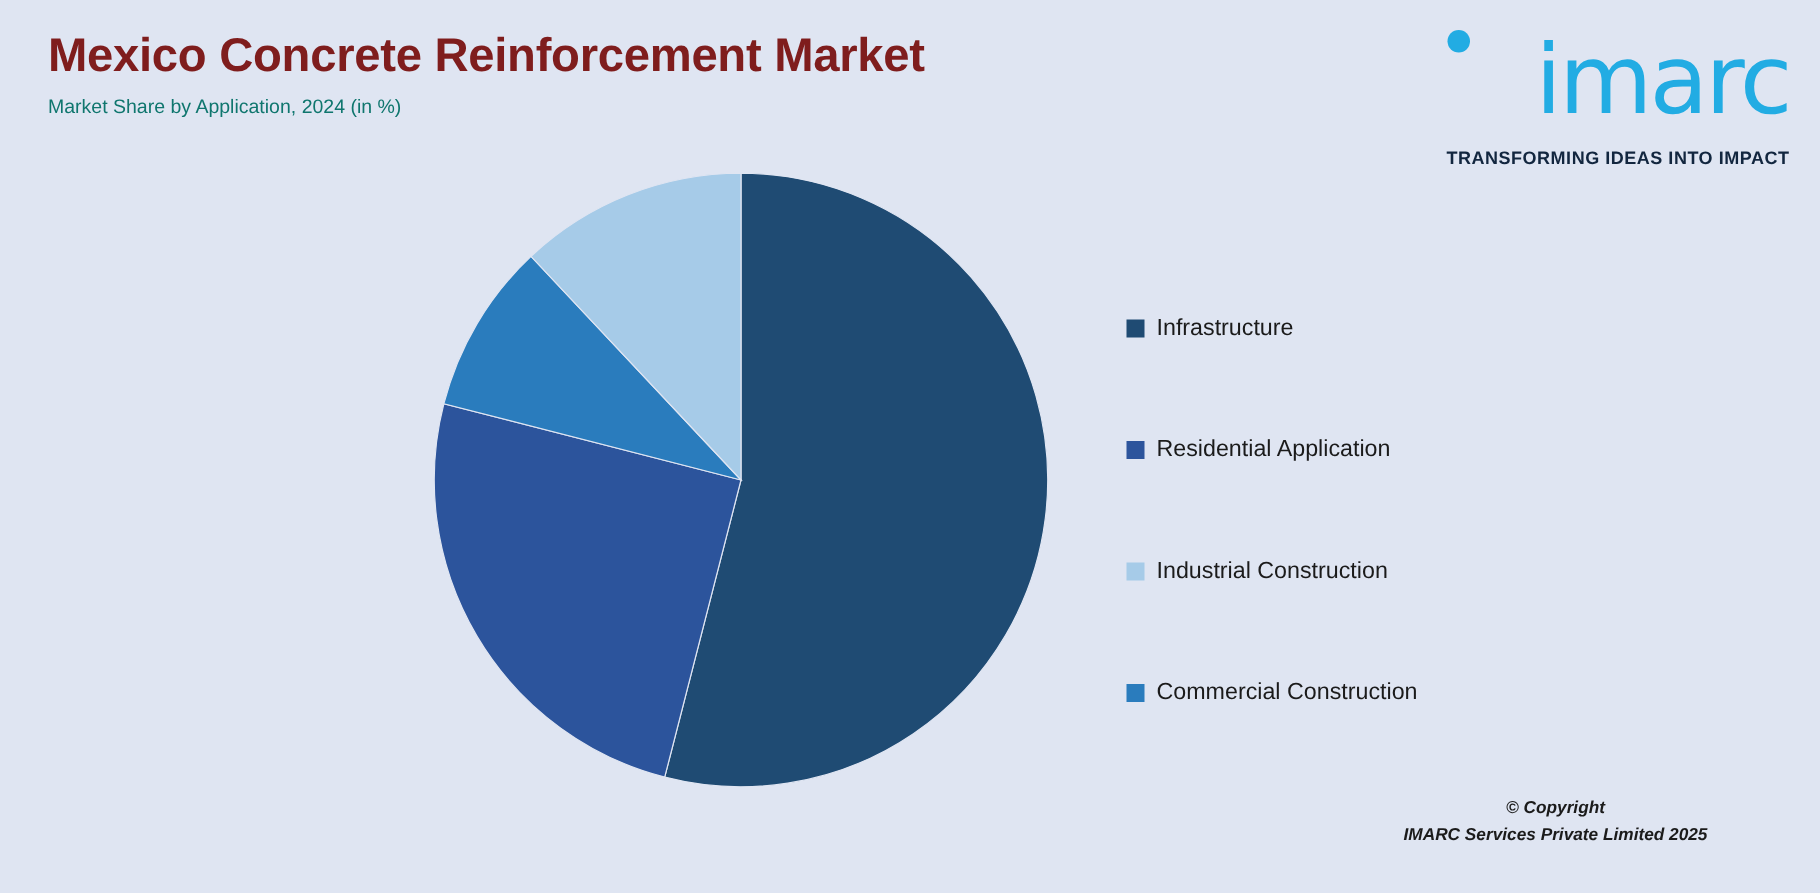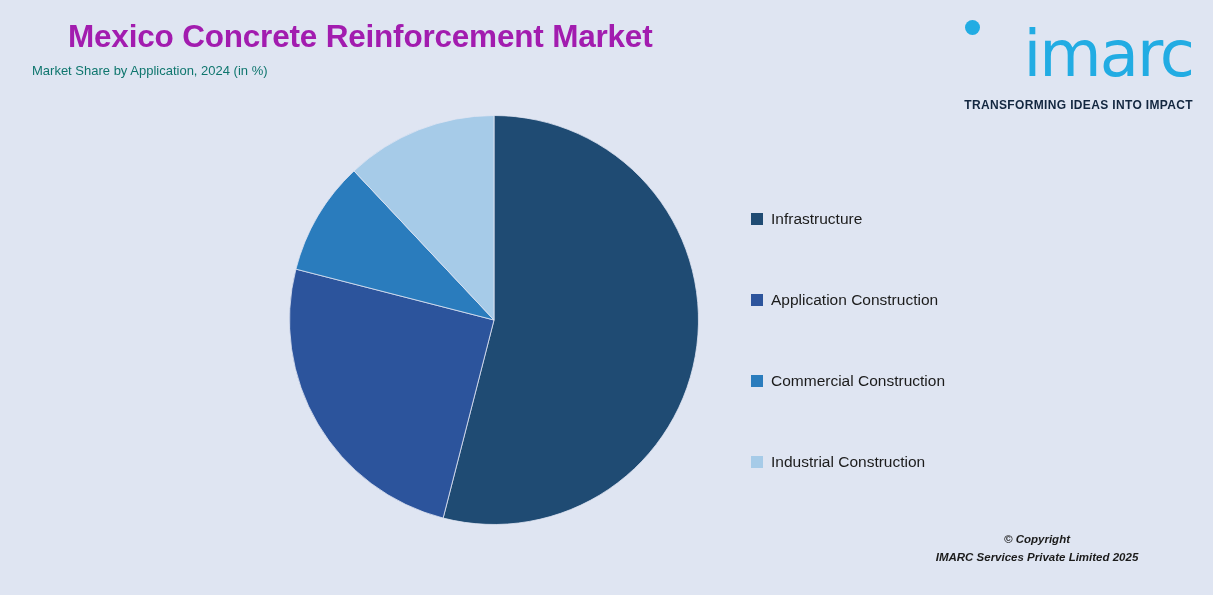--- a/index.html
+++ b/index.html
@@ -25,25 +25,24 @@
   
   #header {
     position: absolute;
     left: 32px;
     top: 18px;
     width: 760px;
   }
   #chart-title {
     font-size: 31.5px;
     font-weight: bold;
-    color: #a21caf;
+    color: #7f1d1d;
     letter-spacing: -0.2px;
     line-height: 1.15;
     white-space: nowrap;
-    margin-left: 36px;
   }
   #chart-subtitle {
     margin-top: 9px;
     font-size: 13px;
     font-weight: normal;
     color: #0f766e;
     line-height: 1.2;
     white-space: nowrap;
   }
 
@@ -178,29 +177,29 @@
     </svg>
   </div>
 
   <div id="legend">
       <div class="legend-item">
         <span class="legend-swatch" style="background: rgb(31, 75, 115);"></span>
         <span class="legend-label">Infrastructure</span>
       </div>
       <div class="legend-item">
         <span class="legend-swatch" style="background: rgb(44, 84, 156);"></span>
-        <span class="legend-label">Application Construction</span>
+        <span class="legend-label">Residential Application</span>
+      </div>
+      <div class="legend-item">
+        <span class="legend-swatch" style="background: rgb(166, 203, 232);"></span>
+        <span class="legend-label">Industrial Construction</span>
       </div>
       <div class="legend-item">
         <span class="legend-swatch" style="background: rgb(42, 124, 189);"></span>
         <span class="legend-label">Commercial Construction</span>
-      </div>
-      <div class="legend-item">
-        <span class="legend-swatch" style="background: rgb(166, 203, 232);"></span>
-        <span class="legend-label">Industrial Construction</span>
       </div>
     </div>
 
   <div id="footer">
     <div class="footer-line">© Copyright</div>
     <div class="footer-line">IMARC Services Private Limited 2025</div>
   </div>
 
 </div>
 

